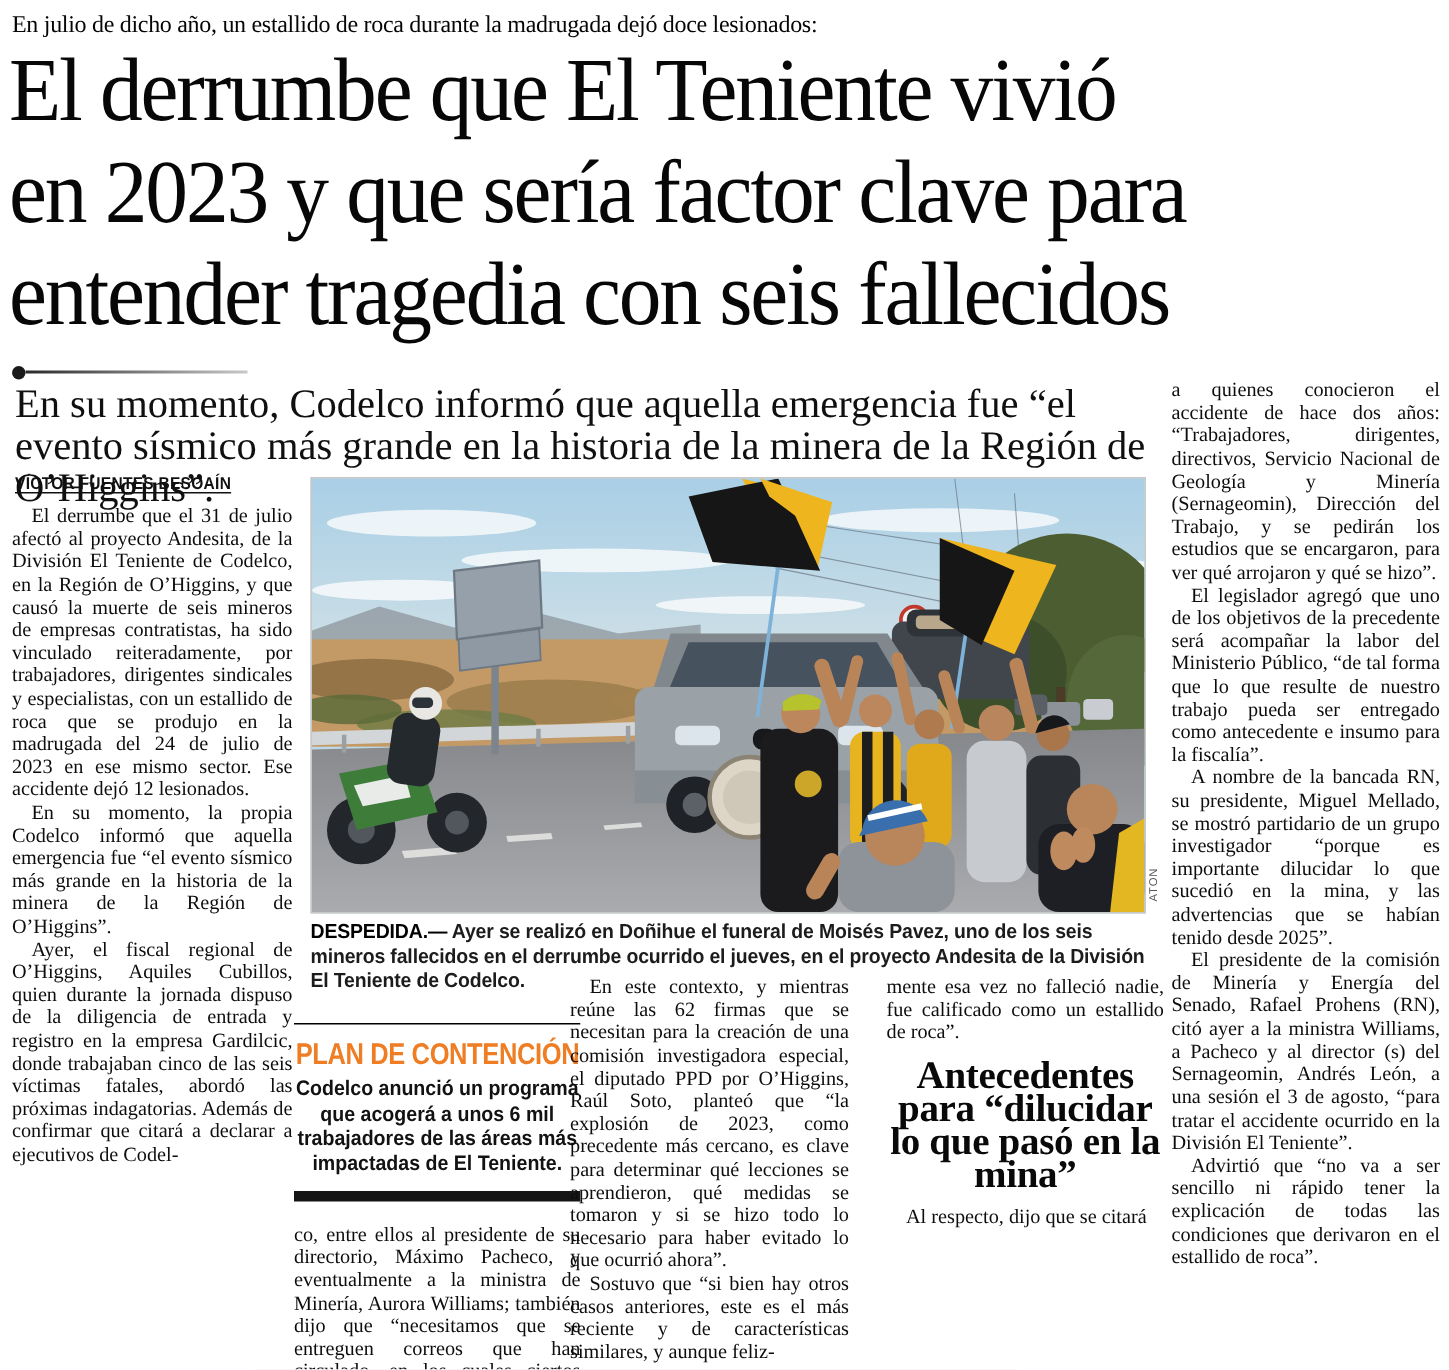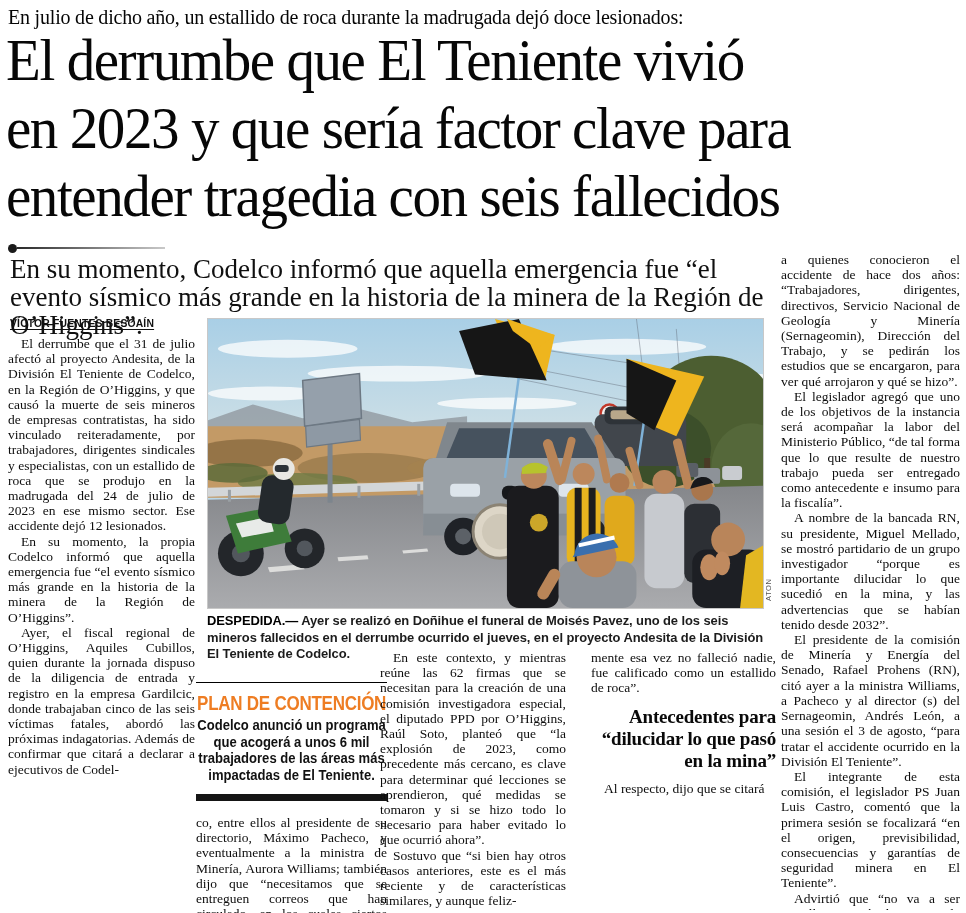--- a/index.html
+++ b/index.html
@@ -1,21 +1,21 @@
 <!DOCTYPE html>
 <html lang="es"><head>
 <meta charset="utf-8">
 <style>
   html,body{margin:0;padding:0;background:#f2f2f2;}
   .page{position:relative;width:966px;height:913px;background:#ffffff;overflow:hidden;
         font-family:"Liberation Serif", serif;color:#0c0c0c;}
   .abs{position:absolute;}
 
   
-  .kicker{left:8px;top:5px;width:950px;font-size:20px;line-height:24px;letter-spacing:-0.2px;color:#050505;}
+  .kicker{left:8px;top:5px;width:950px;font-size:16px;line-height:24px;letter-spacing:-0.2px;color:#050505;}
 
   
   .headline{left:6px;top:26px;width:1060px;}
   .headline .hl{display:inline-block;white-space:nowrap;font-size:60px;line-height:68px;
                 letter-spacing:-1.5px;transform:scaleX(0.95);transform-origin:0 0;color:#070707;}
   .headline div{height:68px;}
 
   
   .divider{left:8px;top:243px;width:160px;height:10px;}
   .divider .dot{position:absolute;left:0;top:1px;width:9px;height:9px;border-radius:50%;background:#1a1a1a;}
@@ -57,21 +57,21 @@
   .planbox .topline{border-top:1.5px solid #000;margin-bottom:9px;}
   .planbox .title{font-family:"Liberation Sans", sans-serif;font-weight:800;font-size:20px;line-height:22px;
                   width:225px;transform:scaleX(0.85);transform-origin:0 0;text-align:center;
                   letter-spacing:-0.3px;white-space:nowrap;}
   .planbox .text{font-family:"Liberation Sans", sans-serif;font-weight:700;font-size:14px;line-height:16.5px;
                  width:205px;transform:scaleX(0.932);transform-origin:0 0;text-align:center;color:#121212;
                  margin-top:3px;text-indent:0;}
   .planbox .bar{height:7px;background:#151515;margin-top:11px;}
 
   
-  .subhead{font-size:19px;line-height:22px;font-weight:700;text-align:right;text-indent:0;
+  .subhead{font-size:26px;line-height:22px;font-weight:700;text-align:center;text-indent:0;
            margin:10px 0 9px 0;color:#090909;letter-spacing:-0.2px;}
 </style>
 </head>
 <body>
 
 <div class="page">
 
   <div class="abs kicker">En julio de dicho año, un estallido de roca durante la madrugada dejó doce lesionados:</div>
 
   <div class="abs headline">
@@ -288,20 +288,19 @@
   </div>
 
   <div class="abs col col4">
     <p class="bp noind">mente esa vez no falleció nadie, fue calificado como un estallido de roca”.</p>
     <div class="subhead">Antecedentes para “dilucidar lo que pasó en la mina”</div>
     <p class="bp">Al respecto, dijo que se citará</p>
   </div>
 
   <div class="abs col col5">
     <p class="bp noind">a quienes conocieron el accidente de hace dos años: “Trabajadores, dirigentes, directivos, Servicio Nacional de Geología y Minería (Sernageomin), Dirección del Trabajo, y se pedirán los estudios que se encargaron, para ver qué arrojaron y qué se hizo”.</p>
-    <p class="bp">El legislador agregó que uno de los objetivos de la instancia será acompañar la labor del Ministerio Público, “de tal forma que lo que resulte de nuestro trabajo pueda ser entregado como antecedente e insumo para la fiscalía”.</p>
-    <p class="bp">A nombre de la bancada RN, su presidente, Miguel Mellado, se mostró partidario de un grupo investigador “porque es importante dilucidar lo que sucedió en la mina, y las advertencias que se habían tenido desde 2032”.</p>
+    <p class="bp">El legislador agregó que uno de los objetivos de la precedente será acompañar la labor del Ministerio Público, “de tal forma que lo que resulte de nuestro trabajo pueda ser entregado como antecedente e insumo para la fiscalía”.</p>
+    <p class="bp">A nombre de la bancada RN, su presidente, Miguel Mellado, se mostró partidario de un grupo investigador “porque es importante dilucidar lo que sucedió en la mina, y las advertencias que se habían tenido desde 2025”.</p>
     <p class="bp">El presidente de la comisión de Minería y Energía del Senado, Rafael Prohens (RN), citó ayer a la ministra Williams, a Pacheco y al director (s) del Sernageomin, Andrés León, a una sesión el 3 de agosto, “para tratar el accidente ocurrido en la División El Teniente”.</p>
-    <p class="bp">El integrante de esta comisión, el legislador PS Juan Luis Castro, comentó que la primera sesión se focalizará “en el origen, previsibilidad, consecuencias y garantías de seguridad minera en El Teniente”.</p>
     <p class="bp">Advirtió que “no va a ser sencillo ni rápido tener la explicación de todas las condiciones que derivaron en el estallido de roca”.</p>
   </div>
 
 </div>
 
 </body></html>

